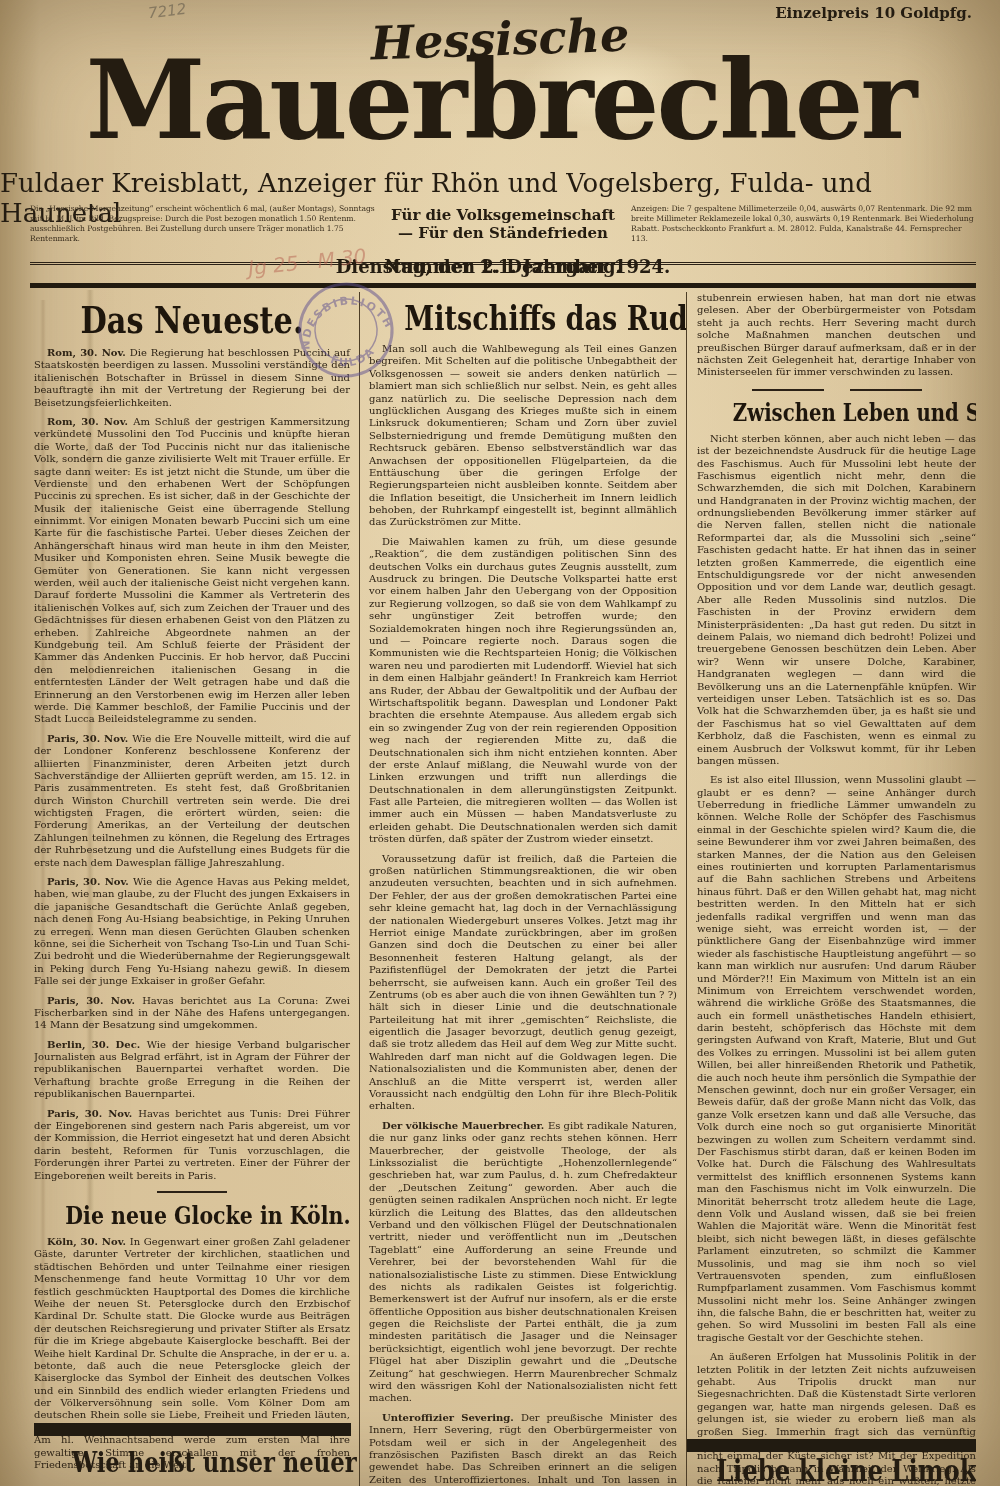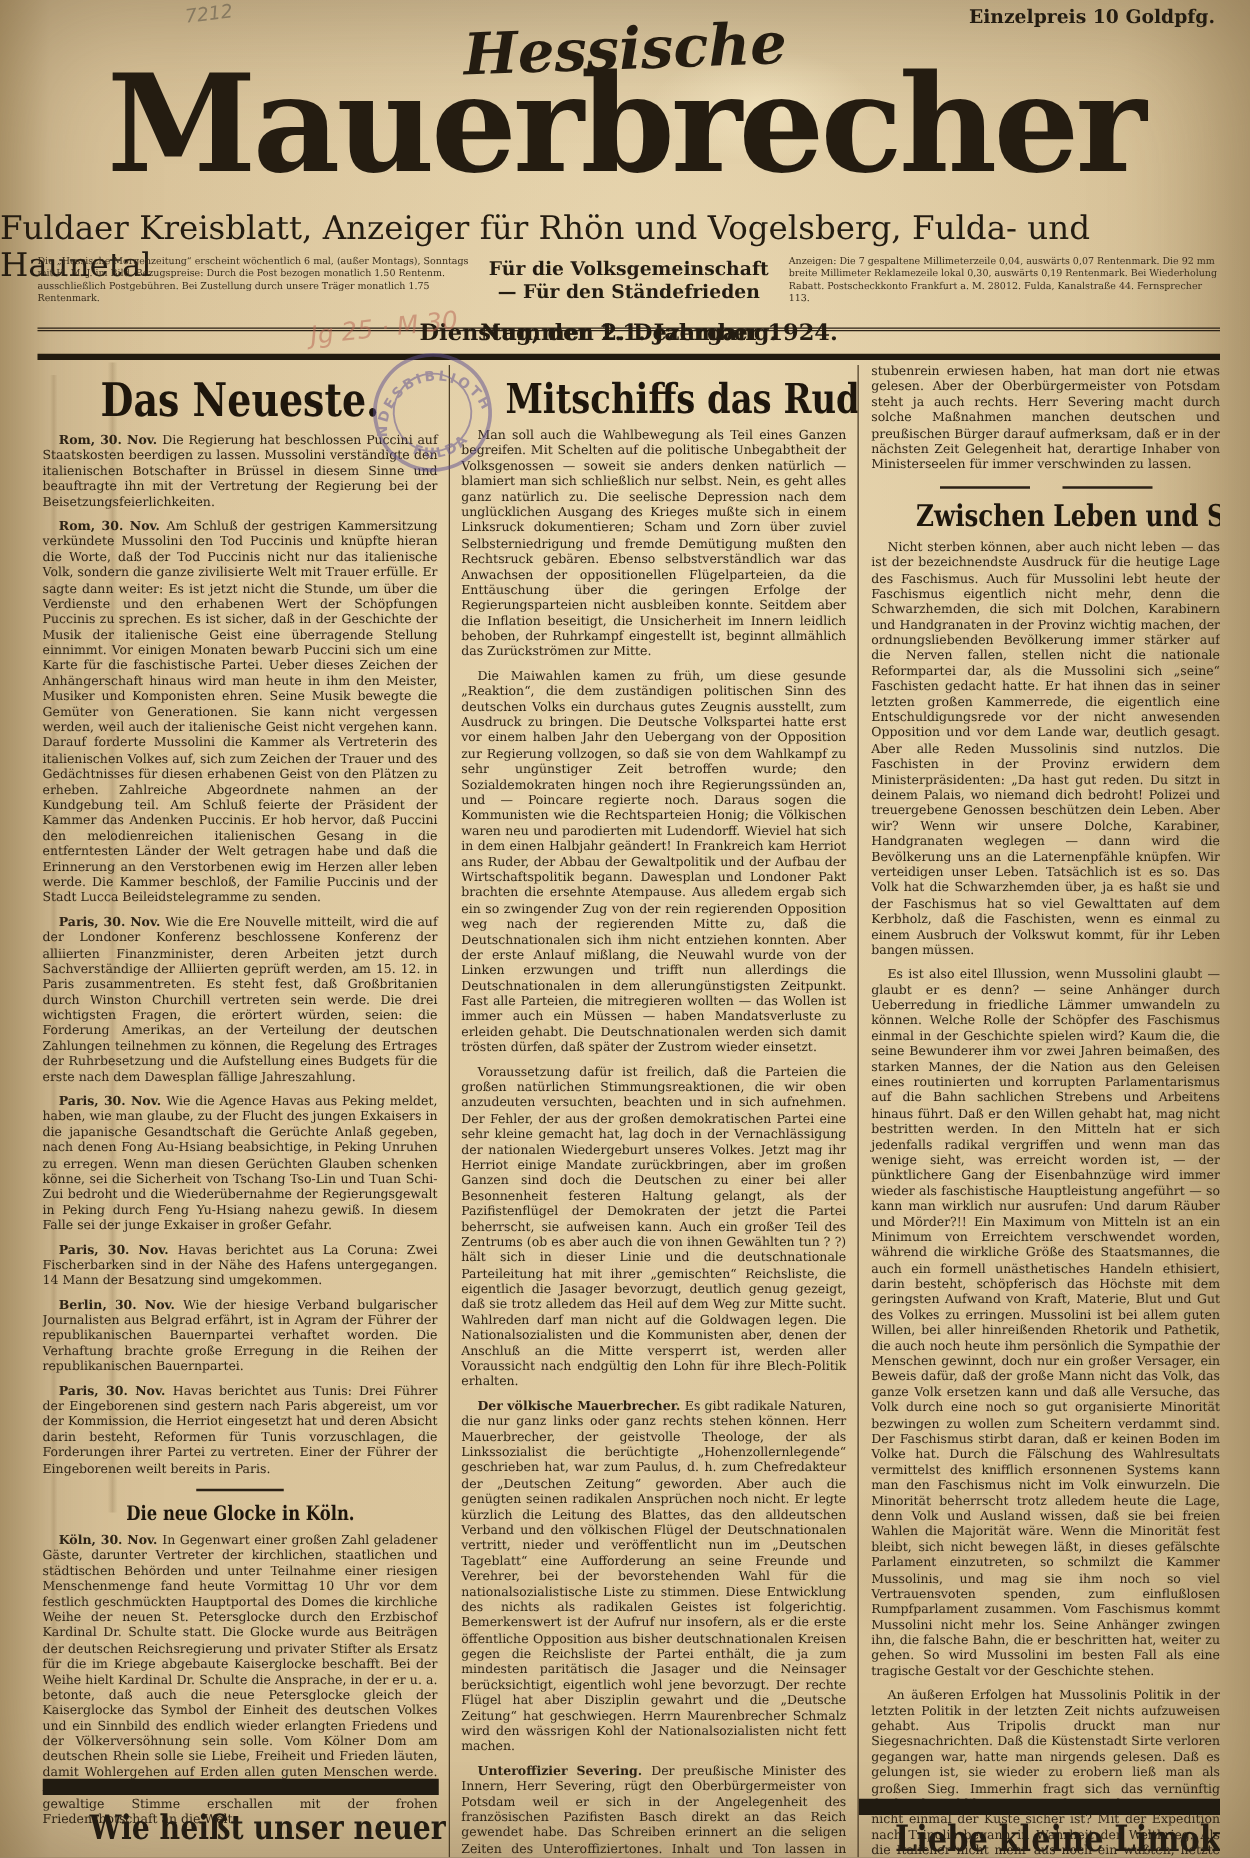--- a/index.html
+++ b/index.html
@@ -40,21 +40,21 @@
   
   .cols{position:absolute;top:292px;left:34px;right:24px;bottom:0;display:flex;}
   .col{position:relative;overflow:hidden;}
   .col1{width:316px;padding-right:9px;}
   .col2{width:308px;border-left:1px solid #4c3d26;border-right:1px solid #4c3d26;padding:0 9px;}
   .col3{flex:1;padding-left:10px;}
   h2.head{margin:10px 0 8px;text-align:center;font-weight:bold;color:#1e160c;line-height:1;}
   h2.head .sq{display:inline-block;transform:scaleX(.82);white-space:nowrap;}
   .h-neueste{font-size:37px;}
   .h-ruder{font-size:33px;}
-  .h-glocke{font-size:16px;margin-top:6px;}
+  .h-glocke{font-size:25px;margin-top:6px;}
   .h-sterben{font-size:24px;}
   p.bp{margin:0 0 7px;font-size:10px;line-height:1.24;text-align:justify;text-indent:13px;
     color:#2e2315;}
   p.bp .lead{font-weight:bold;}
   p.bp .lead::after{content:"  ";}
   .shortrule{width:70px;height:2px;background:#2b2116;margin:9px auto 9px;}
   .splitrule{display:flex;justify-content:center;gap:26px;margin:10px auto;}
   .splitrule div{width:72px;height:2px;background:#2b2116;}
   .bar{position:absolute;left:0;right:8px;height:13px;background:#211b11;}
   .promo{position:absolute;left:0;right:8px;text-align:center;font-weight:bold;color:#241c11;
@@ -109,21 +109,21 @@
 
   <div class="cols">
 
     <div class="col col1">
       <h2 class="head h-neueste"><span class="sq">Das Neueste.</span></h2>
       <p class="bp"><span class="lead">Rom, 30. Nov.</span><span>Die Regierung hat beschlossen Puccini auf Staatskosten beerdigen zu lassen. Mussolini verständigte den italienischen Botschafter in Brüssel in diesem Sinne und beauftragte ihn mit der Vertretung der Regierung bei der Beisetzungsfeierlichkeiten.</span></p>
       <p class="bp"><span class="lead">Rom, 30. Nov.</span><span>Am Schluß der gestrigen Kammersitzung verkündete Mussolini den Tod Puccinis und knüpfte hieran die Worte, daß der Tod Puccinis nicht nur das italienische Volk, sondern die ganze zivilisierte Welt mit Trauer erfülle. Er sagte dann weiter: Es ist jetzt nicht die Stunde, um über die Verdienste und den erhabenen Wert der Schöpfungen Puccinis zu sprechen. Es ist sicher, daß in der Geschichte der Musik der italienische Geist eine überragende Stellung einnimmt. Vor einigen Monaten bewarb Puccini sich um eine Karte für die faschistische Partei. Ueber dieses Zeichen der Anhängerschaft hinaus wird man heute in ihm den Meister, Musiker und Komponisten ehren. Seine Musik bewegte die Gemüter von Generationen. Sie kann nicht vergessen werden, weil auch der italienische Geist nicht vergehen kann. Darauf forderte Mussolini die Kammer als Vertreterin des italienischen Volkes auf, sich zum Zeichen der Trauer und des Gedächtnisses für diesen erhabenen Geist von den Plätzen zu erheben. Zahlreiche Abgeordnete nahmen an der Kundgebung teil. Am Schluß feierte der Präsident der Kammer das Andenken Puccinis. Er hob hervor, daß Puccini den melodienreichen italienischen Gesang in die entferntesten Länder der Welt getragen habe und daß die Erinnerung an den Verstorbenen ewig im Herzen aller leben werde. Die Kammer beschloß, der Familie Puccinis und der Stadt Lucca Beileidstelegramme zu senden.</span></p>
       <p class="bp"><span class="lead">Paris, 30. Nov.</span><span>Wie die Ere Nouvelle mitteilt, wird die auf der Londoner Konferenz beschlossene Konferenz der alliierten Finanzminister, deren Arbeiten jetzt durch Sachverständige der Alliierten geprüft werden, am 15. 12. in Paris zusammentreten. Es steht fest, daß Großbritanien durch Winston Churchill vertreten sein werde. Die drei wichtigsten Fragen, die erörtert würden, seien: die Forderung Amerikas, an der Verteilung der deutschen Zahlungen teilnehmen zu können, die Regelung des Ertrages der Ruhrbesetzung und die Aufstellung eines Budgets für die erste nach dem Dawesplan fällige Jahreszahlung.</span></p>
       <p class="bp"><span class="lead">Paris, 30. Nov.</span><span>Wie die Agence Havas aus Peking meldet, haben, wie man glaube, zu der Flucht des jungen Exkaisers in die japanische Gesandtschaft die Gerüchte Anlaß gegeben, nach denen Fong Au-Hsiang beabsichtige, in Peking Unruhen zu erregen. Wenn man diesen Gerüchten Glauben schenken könne, sei die Sicherheit von Tschang Tso-Lin und Tuan Schi-Zui bedroht und die Wiederübernahme der Regierungsgewalt in Peking durch Feng Yu-Hsiang nahezu gewiß. In diesem Falle sei der junge Exkaiser in großer Gefahr.</span></p>
       <p class="bp"><span class="lead">Paris, 30. Nov.</span><span>Havas berichtet aus La Coruna: Zwei Fischerbarken sind in der Nähe des Hafens untergegangen. 14 Mann der Besatzung sind umgekommen.</span></p>
-      <p class="bp"><span class="lead">Berlin, 30. Nov.</span><span>Wie der hiesige Verband bulgarischer Journalisten aus Belgrad erfährt, ist in Agram der Führer der republikanischen Bauernpartei verhaftet worden. Die Verhaftung brachte große Erregung in die Reihen der republikanischen Bauernpartei.</span></p>
+      <p class="bp"><span class="lead">Berlin, 30. Dec.</span><span>Wie der hiesige Verband bulgarischer Journalisten aus Belgrad erfährt, ist in Agram der Führer der republikanischen Bauernpartei verhaftet worden. Die Verhaftung brachte große Erregung in die Reihen der republikanischen Bauernpartei.</span></p>
       <p class="bp"><span class="lead">Paris, 30. Nov.</span><span>Havas berichtet aus Tunis: Drei Führer der Eingeborenen sind gestern nach Paris abgereist, um vor der Kommission, die Herriot eingesetzt hat und deren Absicht darin besteht, Reformen für Tunis vorzuschlagen, die Forderungen ihrer Partei zu vertreten. Einer der Führer der Eingeborenen weilt bereits in Paris.</span></p>
       <div class="shortrule"></div>
       <h2 class="head h-glocke"><span class="sq">Die neue Glocke in Köln.</span></h2>
       <p class="bp"><span class="lead">Köln, 30. Nov.</span><span>In Gegenwart einer großen Zahl geladener Gäste, darunter Vertreter der kirchlichen, staatlichen und städtischen Behörden und unter Teilnahme einer riesigen Menschenmenge fand heute Vormittag 10 Uhr vor dem festlich geschmückten Hauptportal des Domes die kirchliche Weihe der neuen St. Petersglocke durch den Erzbischof Kardinal Dr. Schulte statt. Die Glocke wurde aus Beiträgen der deutschen Reichsregierung und privater Stifter als Ersatz für die im Kriege abgebaute Kaiserglocke beschafft. Bei der Weihe hielt Kardinal Dr. Schulte die Ansprache, in der er u. a. betonte, daß auch die neue Petersglocke gleich der Kaiserglocke das Symbol der Einheit des deutschen Volkes und ein Sinnbild des endlich wieder erlangten Friedens und der Völkerversöhnung sein solle. Vom Kölner Dom am deutschen Rhein solle sie Liebe, Freiheit und Frieden läuten, damit Wohlergehen auf Erden allen guten Menschen werde. Am hl. Weihnachtsabend werde zum ersten Mal ihre gewaltige Stimme erschallen mit der frohen Friedensbotschaft an die Welt.</span></p>
       <div class="bar"></div>
       <div class="promo"><span class="sq">Wie heißt unser neuer Roman?</span></div>
     </div>
 
     <div class="col col2">
       <h2 class="head h-ruder"><span class="sq">Mitschiffs das Ruder.</span></h2>

